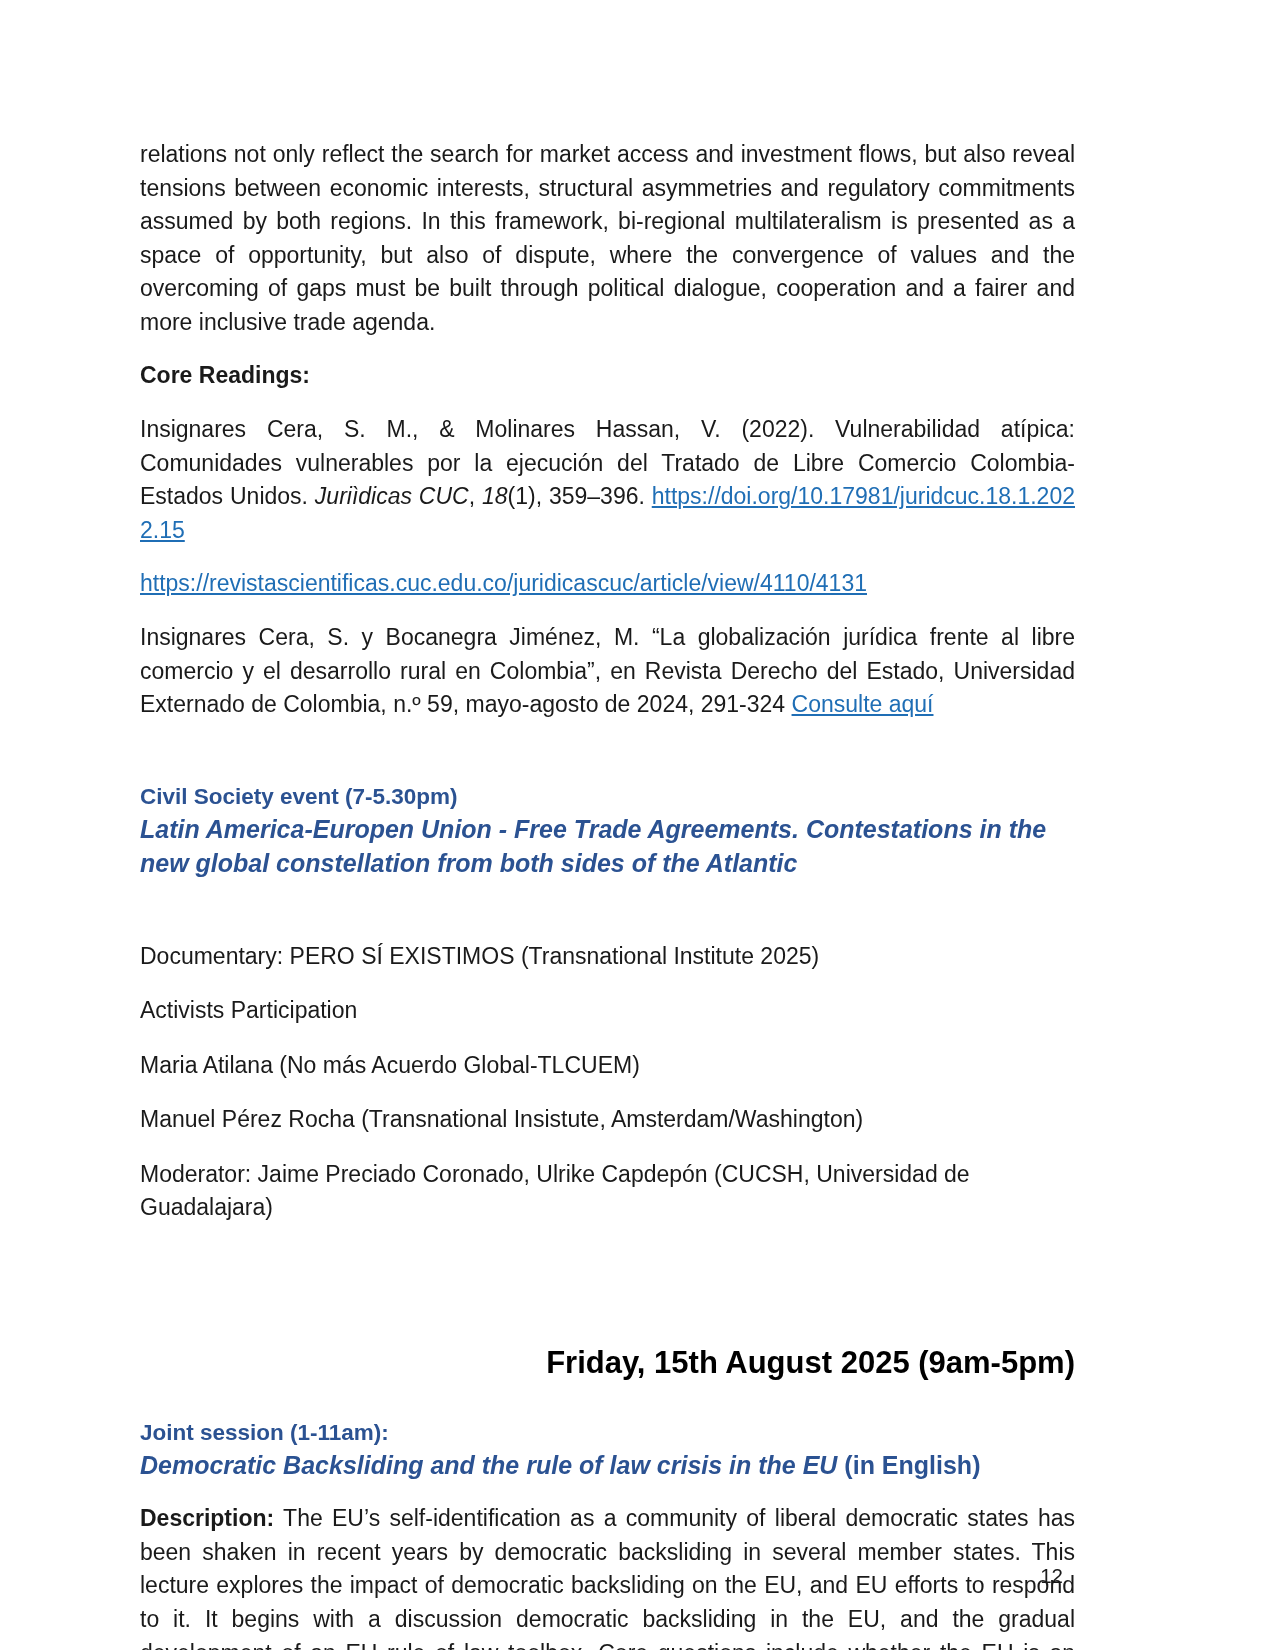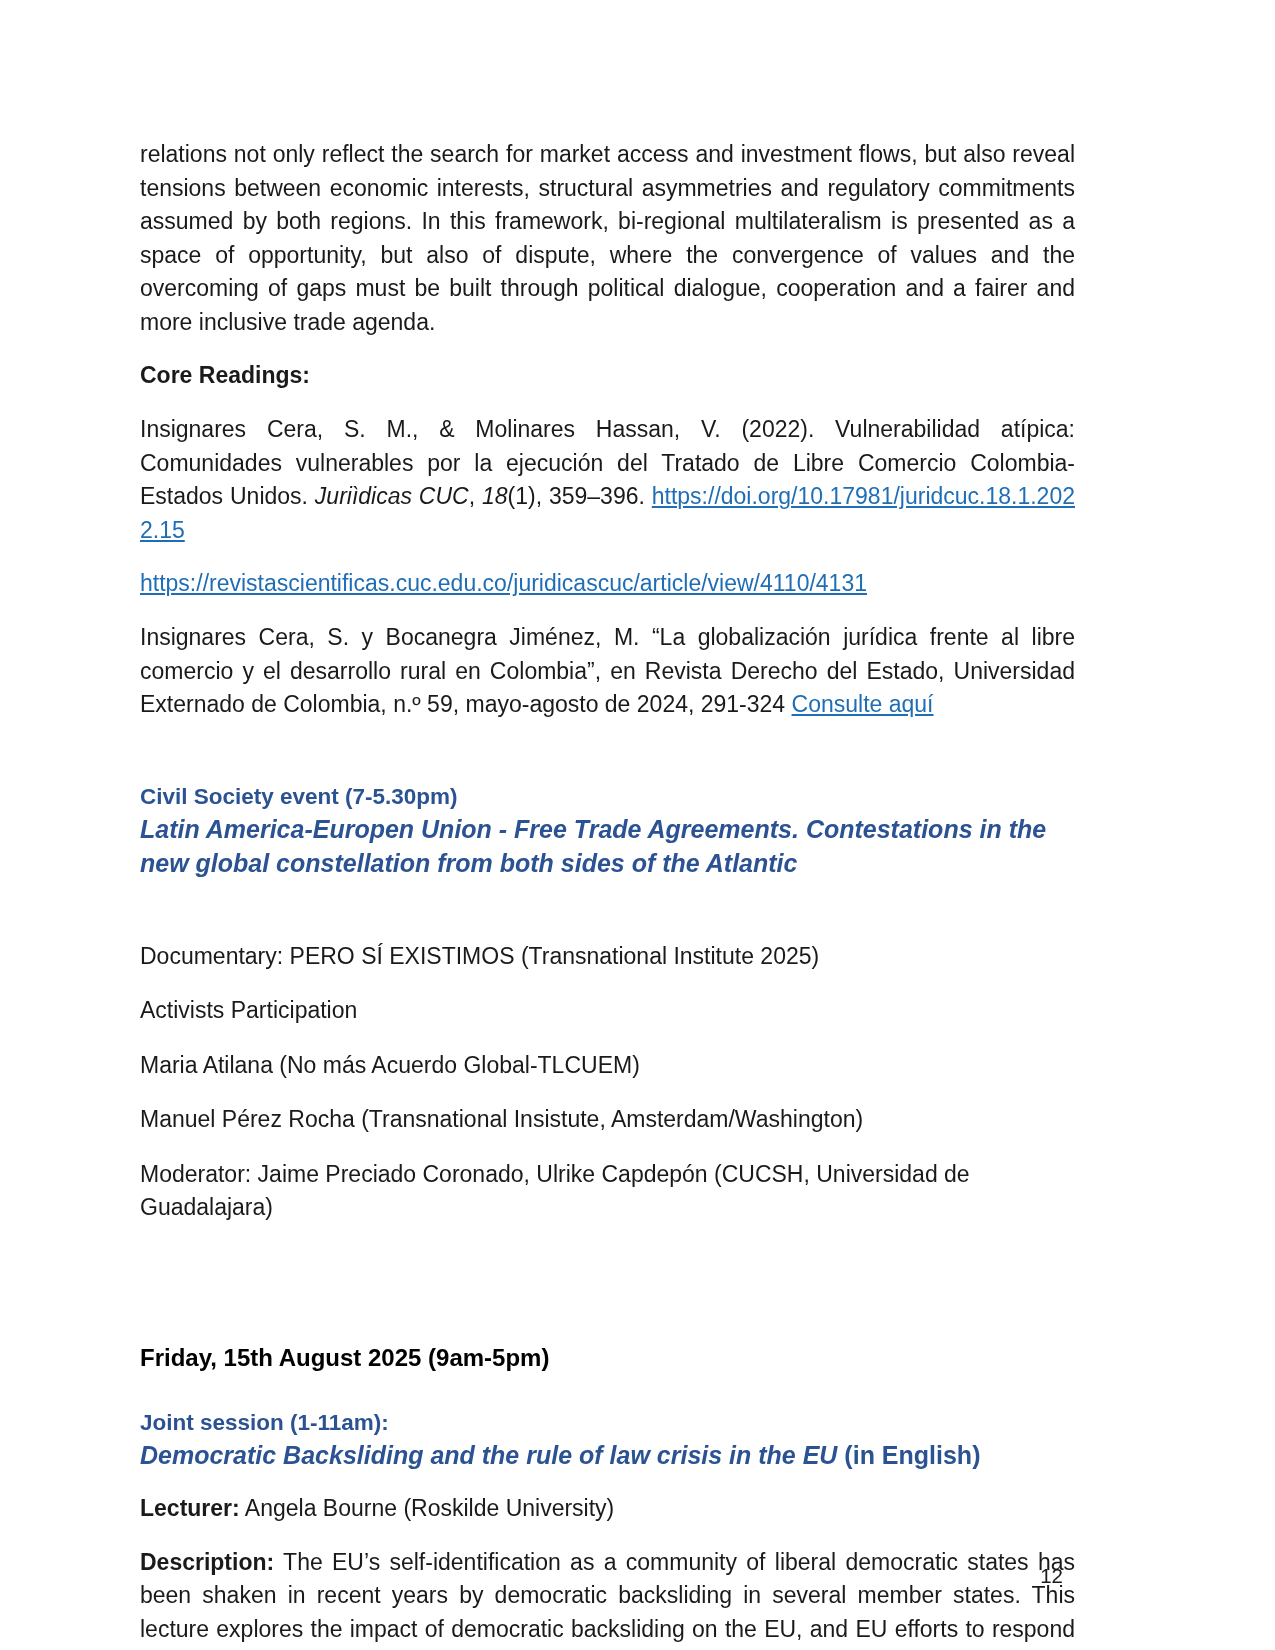--- a/index.html
+++ b/index.html
@@ -70,23 +70,23 @@
   }
 
   .section-civil { margin-top: 60px; }
 
   .list-block { margin-top: 60px; }
   .list-block p { margin-top: 0; }
   .list-line { margin-bottom: 0; }
   .list-line + .list-line { margin-top: 21px; }
 
   .day-title {
-    text-align: left;
+    text-align: right;
     font-weight: bold;
-    font-size: 24px;
+    font-size: 31px;
     color: #000000;
     margin: 0;
   }
   .day-block { margin-top: 115px; }
 
   .joint-block { margin-top: 33px; }
 
   .lecturer-line { margin-top: 20px; }
 
   .desc-block { margin-top: 20px; }
@@ -131,20 +131,19 @@
 
     <div class="day-block">
       <p class="day-title">Friday, 15th August 2025 (9am-5pm)</p>
     </div>
 
     <div class="joint-block">
       <p class="heading-blue">Joint session (1-11am):</p>
       <p class="heading-blue-italic"><span>Democratic Backsliding and the rule of law crisis in the EU</span><span style="font-style:normal;"> (in English)</span></p>
     </div>
 
-    <p class="lecturer-line"><span class="bold">Lecturer:</span><span> Angela Bourne (Roskilde University)</span></p>
 
     <p class="justified desc-block"><span class="bold">Description:</span><span> The EU’s self-identification as a community of liberal democratic states has been shaken in recent years by democratic backsliding in several member states. This lecture explores the impact of democratic backsliding on the EU, and EU efforts to respond to it. It begins with a discussion democratic backsliding in the EU, and the gradual development of an EU rule of law toolbox. Core questions include whether the EU is an appropriate body to respond to domestic</span></p>
 
   </div>
 
   <div class="page-number">12</div>
 </div>
 
 </body></html>

